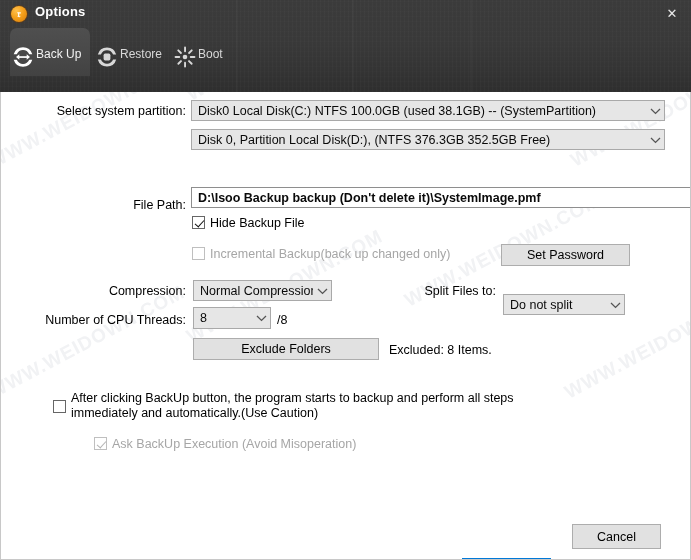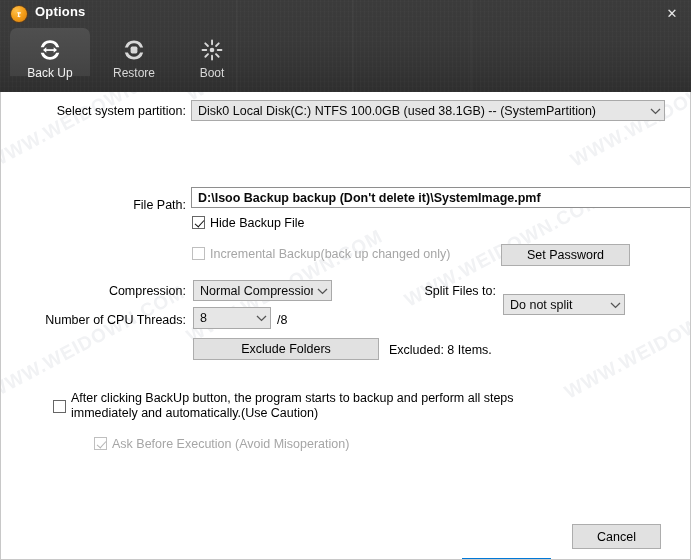--- a/index.html
+++ b/index.html
@@ -90,21 +90,21 @@
     left: 0; top: 28px;
     height: 64px;
     width: 691px;
   }
   .tab {
     position: absolute;
     top: 0;
     height: 48px;
     width: 80px;
     display: flex;
-    flex-direction: column;
+    flex-direction: row;
     align-items: center;
     justify-content: flex-start;
     cursor: pointer;
   }
   .tab.active {
     background: linear-gradient(180deg,#4f4f4f 0%,#484848 60%,#424242 100%);
     border-top-left-radius: 7px;
     border-top-right-radius: 7px;
   }
   .tab-icon {
@@ -330,20 +330,28 @@
     <div class="lbl" style="left:0px; top:12px; width:185px;">Select system partition:</div>
     <div class="combo" style="left:190px; top:8px; width:474px;">
       <div class="val">Disk0  Local Disk(C:) NTFS 100.0GB (used 38.1GB) -- (SystemPartition)</div>
       <div class="chev">
         <svg width="11" height="8" viewBox="0 0 11 8">
             <path d="M1 2 L5.5 6.4 L10 2" stroke="#555" stroke-width="1.3" fill="none"></path>
           </svg>
       </div>
     </div>
 
+    <div class="combo" style="left:190px; top:37px; width:474px;">
+      <div class="val">Disk 0, Partition Local Disk(D:), (NTFS 376.3GB 352.5GB Free)</div>
+      <div class="chev">
+        <svg width="11" height="8" viewBox="0 0 11 8">
+            <path d="M1 2 L5.5 6.4 L10 2" stroke="#555" stroke-width="1.3" fill="none"></path>
+          </svg>
+      </div>
+    </div>
 
 
     <div class="lbl" style="left:0px; top:106px; width:185px;">File Path:</div>
     <div class="combo white" style="left:190px; top:95px; width:550px;font-weight:bold;">
       <div class="val">D:\Isoo Backup backup (Don't delete it)\SystemImage.pmf</div>
       <div class="chev">
         <svg width="11" height="8" viewBox="0 0 11 8">
             <path d="M1 2 L5.5 6.4 L10 2" stroke="#555" stroke-width="1.3" fill="none"></path>
           </svg>
       </div>
@@ -395,20 +403,20 @@
     <div class="btn" style="left:192px; top:246px; width:186px; height:22px;">Exclude Folders</div>
     <div class="plain" style="left:388px; top:251px;">Excluded: 8 Items.</div>
 
     <div class="cbrow" style="left:52px; top:299px; align-items:center;">
       <div class="cbox"></div>
       <div class="cbtext wrap">After clicking BackUp button, the program starts to backup and perform all steps immediately and automatically.(Use Caution)</div>
     </div>
 
     <div class="cbrow" style="left:93px; top:345px;">
       <div class="cbox checked disabled"></div>
-      <div class="cbtext disabled">Ask Before Execution (Avoid Misoperation)</div>
+      <div class="cbtext disabled">Ask BackUp Execution (Avoid Misoperation)</div>
     </div>
 
     <div class="btn primary" style="left:461px; top:432px; width:89px; height:33px;margin-top:34px;">OK</div>
     <div class="btn" style="left:571px; top:432px; width:89px; height:25px;">Cancel</div>
 
   </div>
 </div>
 
 </body></html>

